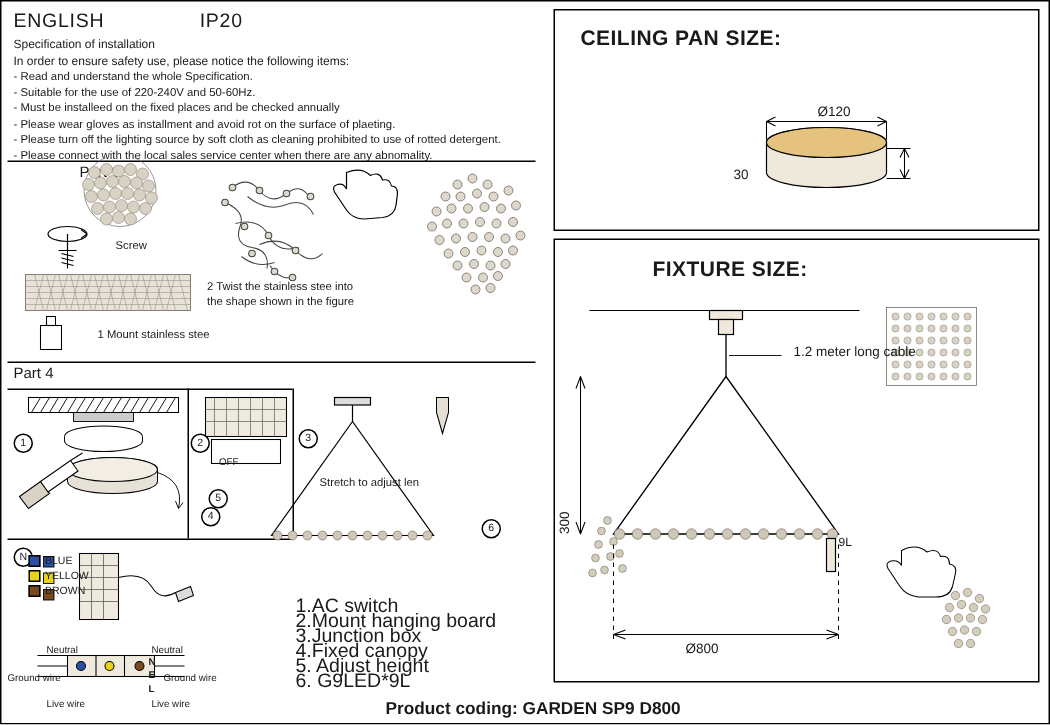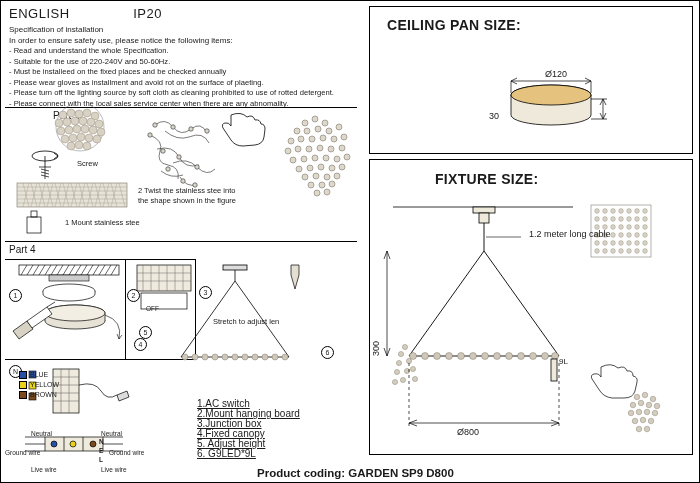--- a/index.html
+++ b/index.html
@@ -130,23 +130,22 @@
     width: 6px; height: 6px;
     border: 1px solid #000;
     margin-right: 3px;
     vertical-align: middle;
   }
   .fill-blue { background: #2b4fa2; }
   .fill-yellow { background: #e8d21a; }
   .fill-brown { background: #7a4a1e; }
   .list-nums {
     position: absolute;
-    font-size: 10px;
+    font-size: 13px;
     line-height: 10px;
-    text-decoration: underline;
   }
   svg { display: block; }
   .abs { position: absolute; }
 </style>
 </head>
 <body>
 
 <div class="page">
 
   <div class="left-col">

